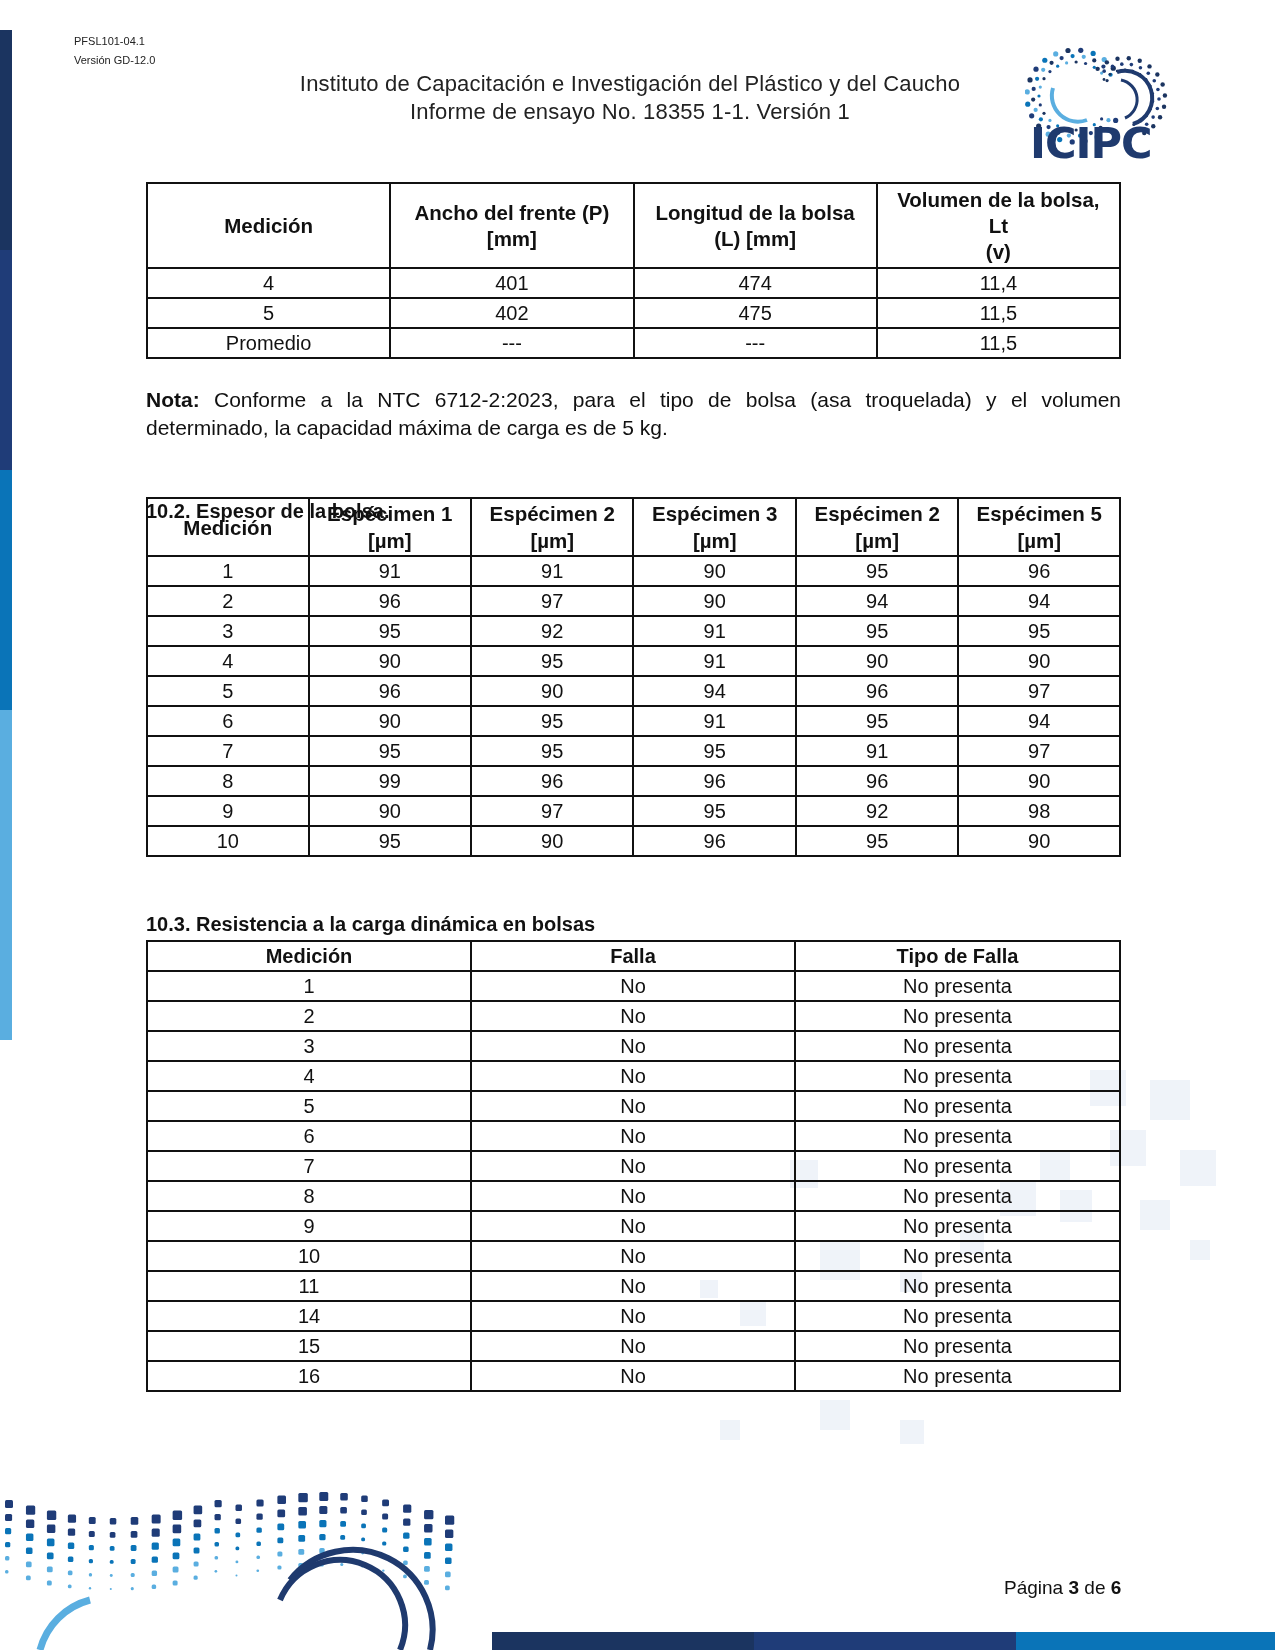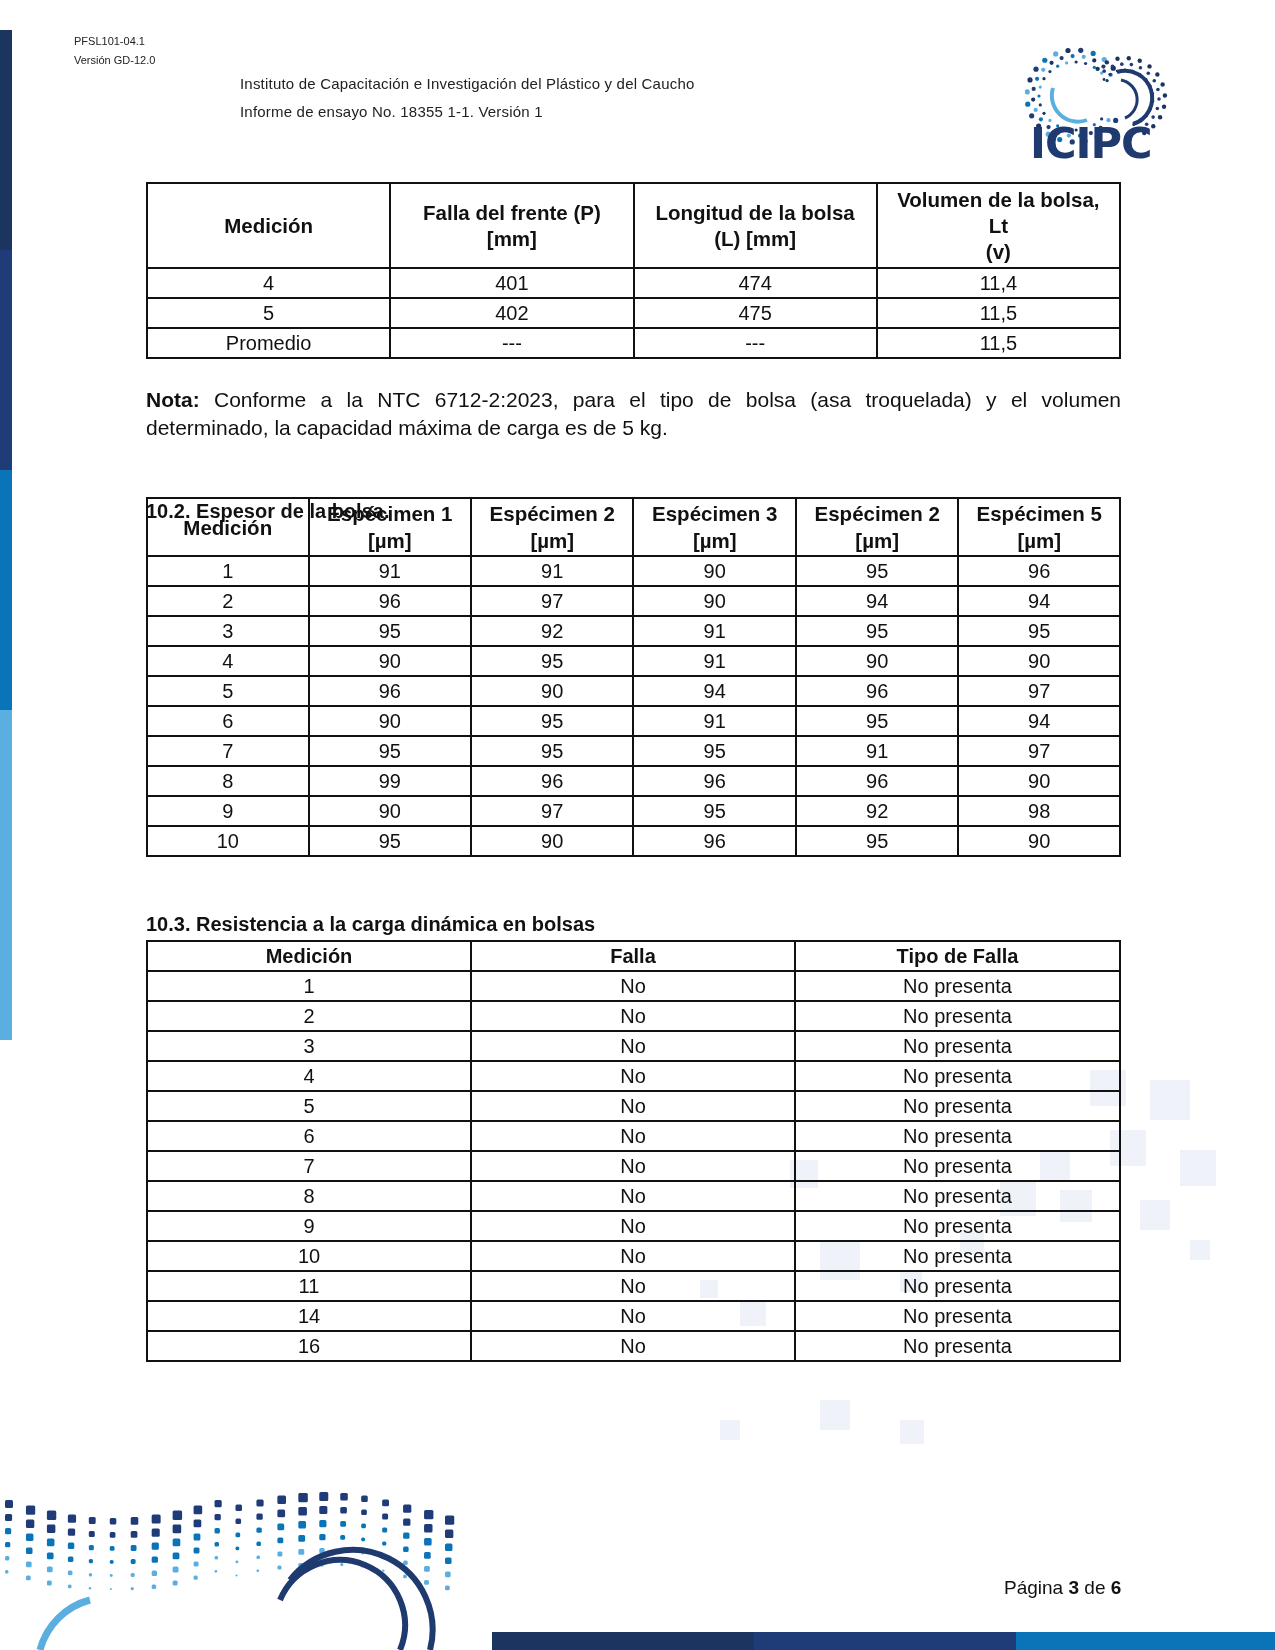--- a/index.html
+++ b/index.html
@@ -8,21 +8,21 @@
     background:#ffffff; color:#111;
     font-family:"Liberation Sans", sans-serif;
   }
   .side-bar { position:absolute; left:0; width:12px; }
   .sb1 { top:30px; height:220px; background:#1b3460; }
   .sb2 { top:250px; height:220px; background:#1f3c78; }
   .sb3 { top:470px; height:240px; background:#0a74b8; }
   .sb4 { top:710px; height:330px; background:#5aaee0; }
 
   .doc-code { position:absolute; left:74px; top:32px; font-size:11px; line-height:19px; color:#222; }
-  .header-title { position:absolute; left:240px; width:780px; top:70px; text-align:left; font-size:15px; line-height:28px; color:#222; letter-spacing:0.2px; }
+  .header-title { position:absolute; left:240px; width:780px; top:70px; text-align:center; font-size:22px; line-height:28px; color:#222; letter-spacing:0.2px; }
 
   .logo { position:absolute; left:1025px; top:38px; width:150px; height:130px; }
   .logo-text { position:absolute; left:1030px; top:118px; font-size:43px; font-weight:900; color:#1f3a6e; letter-spacing:-1px; font-family:"DejaVu Sans", sans-serif;text-align:center; }
 
   table { border-collapse:collapse; position:absolute; left:146px; width:975px; font-size:20px; }
   td, th { border:2px solid #111; text-align:center; padding:0; }
   th { font-weight:bold; }
 
   #t1 { top:182px; }
   #t1 th { height:83px; line-height:26px; font-size:20.5px; }
@@ -206,21 +206,21 @@
       <col style="width:25%">
       <col style="width:25%">
       <col style="width:25%">
     </colgroup>
   <thead>
       <tr id="t1-head">
         <th>
           <div>Medición</div>
         </th>
         <th>
-          <div>Falla del frente (P)</div>
+          <div>Ancho del frente (P)</div>
           <div>[mm]</div>
         </th>
         <th>
           <div>Longitud de la bolsa</div>
           <div>(L) [mm]</div>
         </th>
         <th>
           <div>Volumen de la bolsa,</div>
           <div>Lt</div>
           <div>(v)</div>
@@ -439,20 +439,25 @@
         <td>No</td>
         <td>No presenta</td>
       </tr>
       <tr>
         <td>11</td>
         <td>No</td>
         <td>No presenta</td>
       </tr>
       <tr>
         <td>14</td>
+        <td>No</td>
+        <td>No presenta</td>
+      </tr>
+      <tr>
+        <td>15</td>
         <td>No</td>
         <td>No presenta</td>
       </tr>
       <tr>
         <td>16</td>
         <td>No</td>
         <td>No presenta</td>
       </tr>
     </tbody>
 </table>

